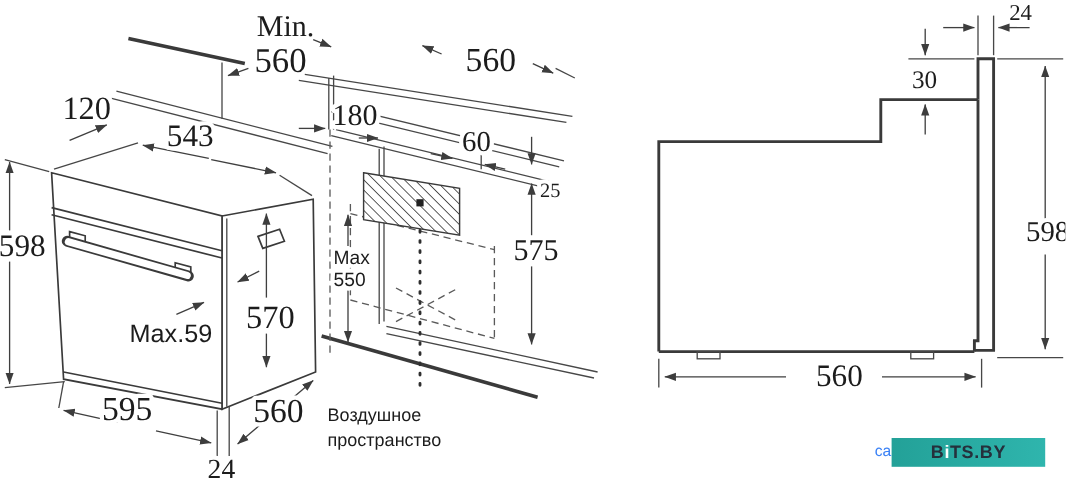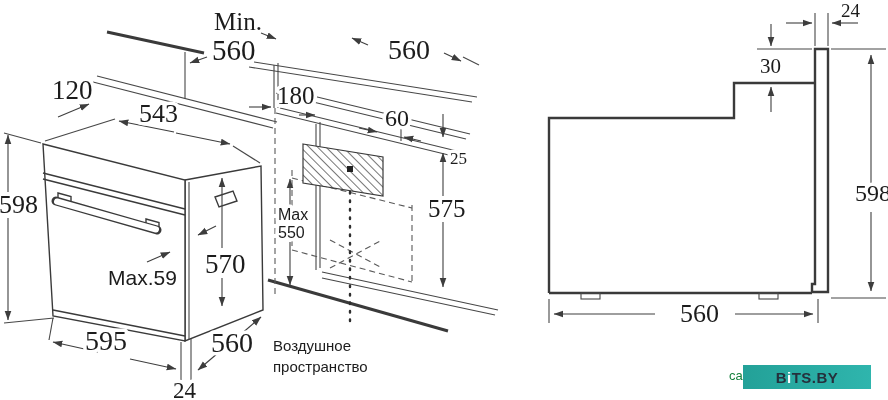--- a/index.html
+++ b/index.html
@@ -13,21 +13,21 @@
   .thin{stroke:#474747;stroke-width:1.1;fill:none;}
   .thick{stroke:#3a3a3a;stroke-width:3;fill:none;}
   .oline{stroke:#3a3a3a;stroke-width:1.4;fill:none;}
   .oface{stroke:#3a3a3a;stroke-width:1.4;fill:#ffffff;}
   .dash{stroke:#5a5a5a;stroke-width:1.1;fill:none;stroke-dasharray:6 4;}
   .dim{stroke:#3f3f3f;stroke-width:1.1;fill:none;}
   .body2{stroke:#3a3a3a;stroke-width:2.4;fill:none;}
   .dots{stroke:#2e2e2e;stroke-width:2.4;fill:none;stroke-dasharray:1.5 7;stroke-linecap:round;}
   
   #wm{position:absolute;left:729px;top:364px;width:150px;height:26px;}
-  #wm .ca{position:absolute;left:0;top:4px;color:#15803d;font-size:13px;z-index:0;}
+  #wm .ca{position:absolute;left:0;top:4px;color:#3b82f6;font-size:13px;z-index:0;}
   #wm .band{position:absolute;left:14px;top:1px;width:128px;height:24px;z-index:1;
             background:linear-gradient(90deg,#23a198,#2fb5ad);
             display:flex;align-items:center;justify-content:center;
             font-weight:bold;font-size:15px;letter-spacing:.5px;color:#25303c;}
   #wm .band .wi{color:#ffffff;}
 </style>
 </head>
 <body>
 
 <div id="stage">

